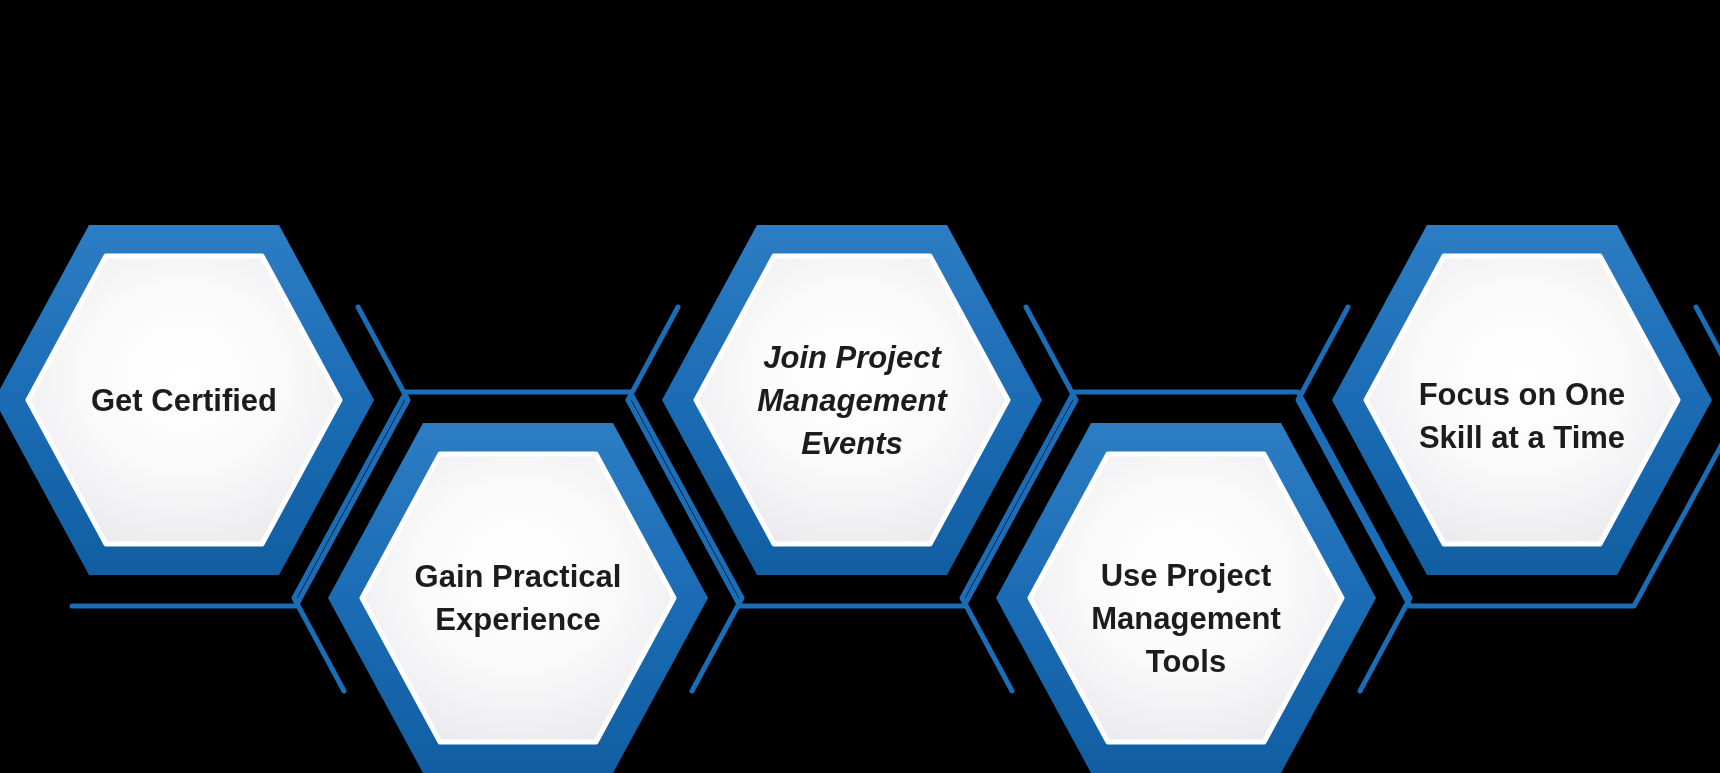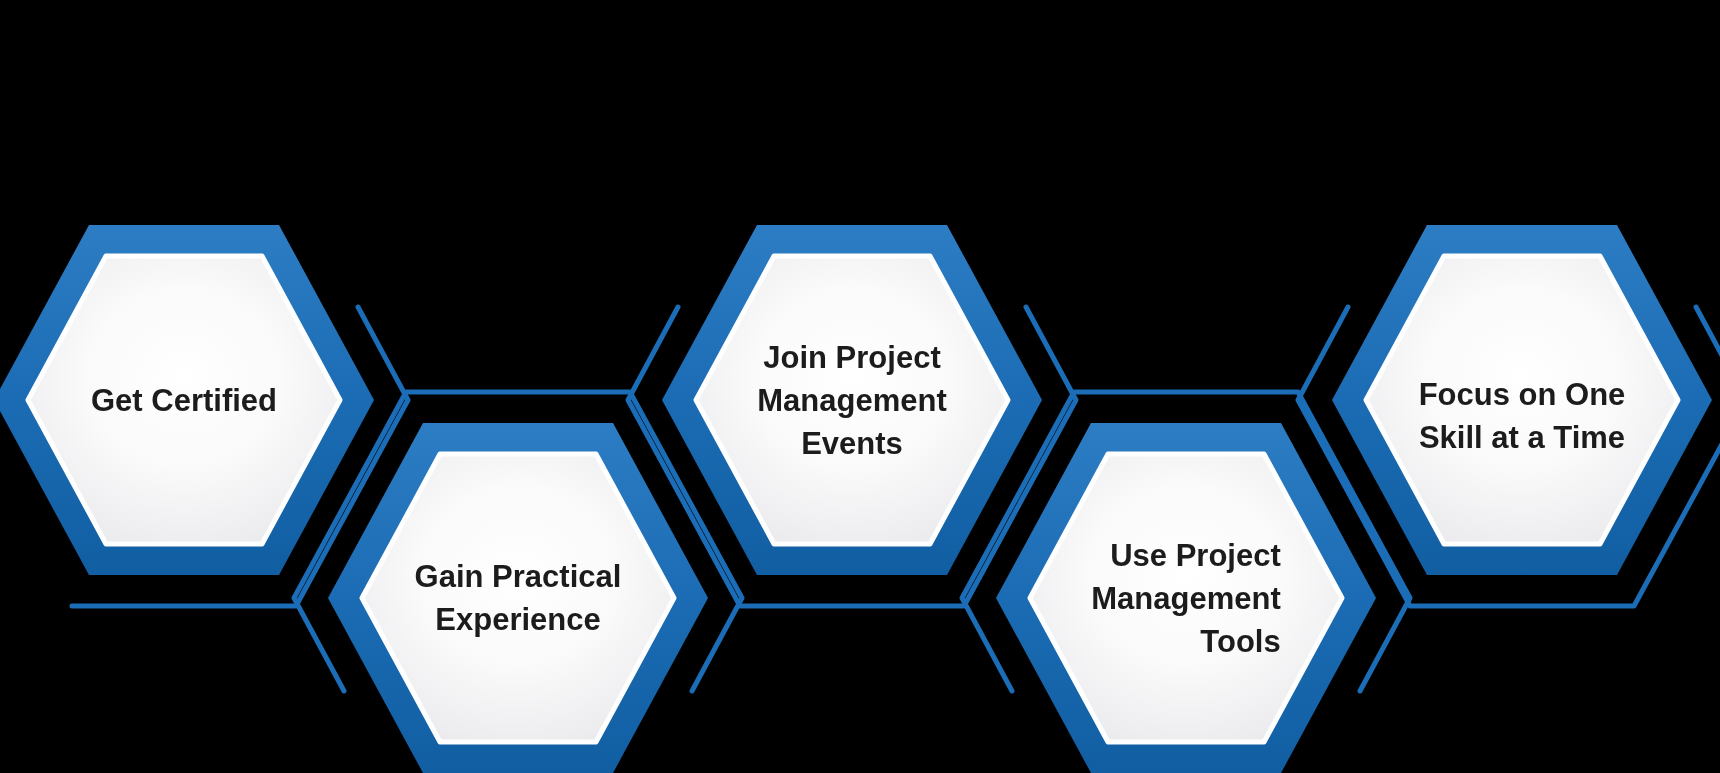--- a/index.html
+++ b/index.html
@@ -106,22 +106,22 @@
 
     <g>
       <path class="hexOuter" fill="url(#gBlue)" d="M 1332,400 L 1427,225 L 1617,225 L 1712,400 L 1617,575 L 1427,575 Z"></path>
       <path class="hexInner" fill="url(#gInner)" d="M 1366,400 L 1444,256 L 1600,256 L 1678,400 L 1600,544 L 1444,544 Z"></path>
     </g>
   </svg>
 
   <div class="label" style="left:358px; top:518px;">Gain Practical
 Experience</div>
   <div class="label" style="left:24px;  top:320px;">Get Certified</div>
-  <div class="label" style="left:692px; top:320px;">Join Project
+  <div class="label" style="left:692px; top:320px;font-style:italic;">Join Project
 Management
 Events</div>
-  <div class="label" style="left:1026px;top:518px;text-align:right;">Use Project
+  <div class="label" style="left:1026px;top:538px;">Use Project
 Management
 Tools</div>
   <div class="label" style="left:1362px;top:336px;">Focus on One
 Skill at a Time</div>
 
 </div>
 
 </body></html>

